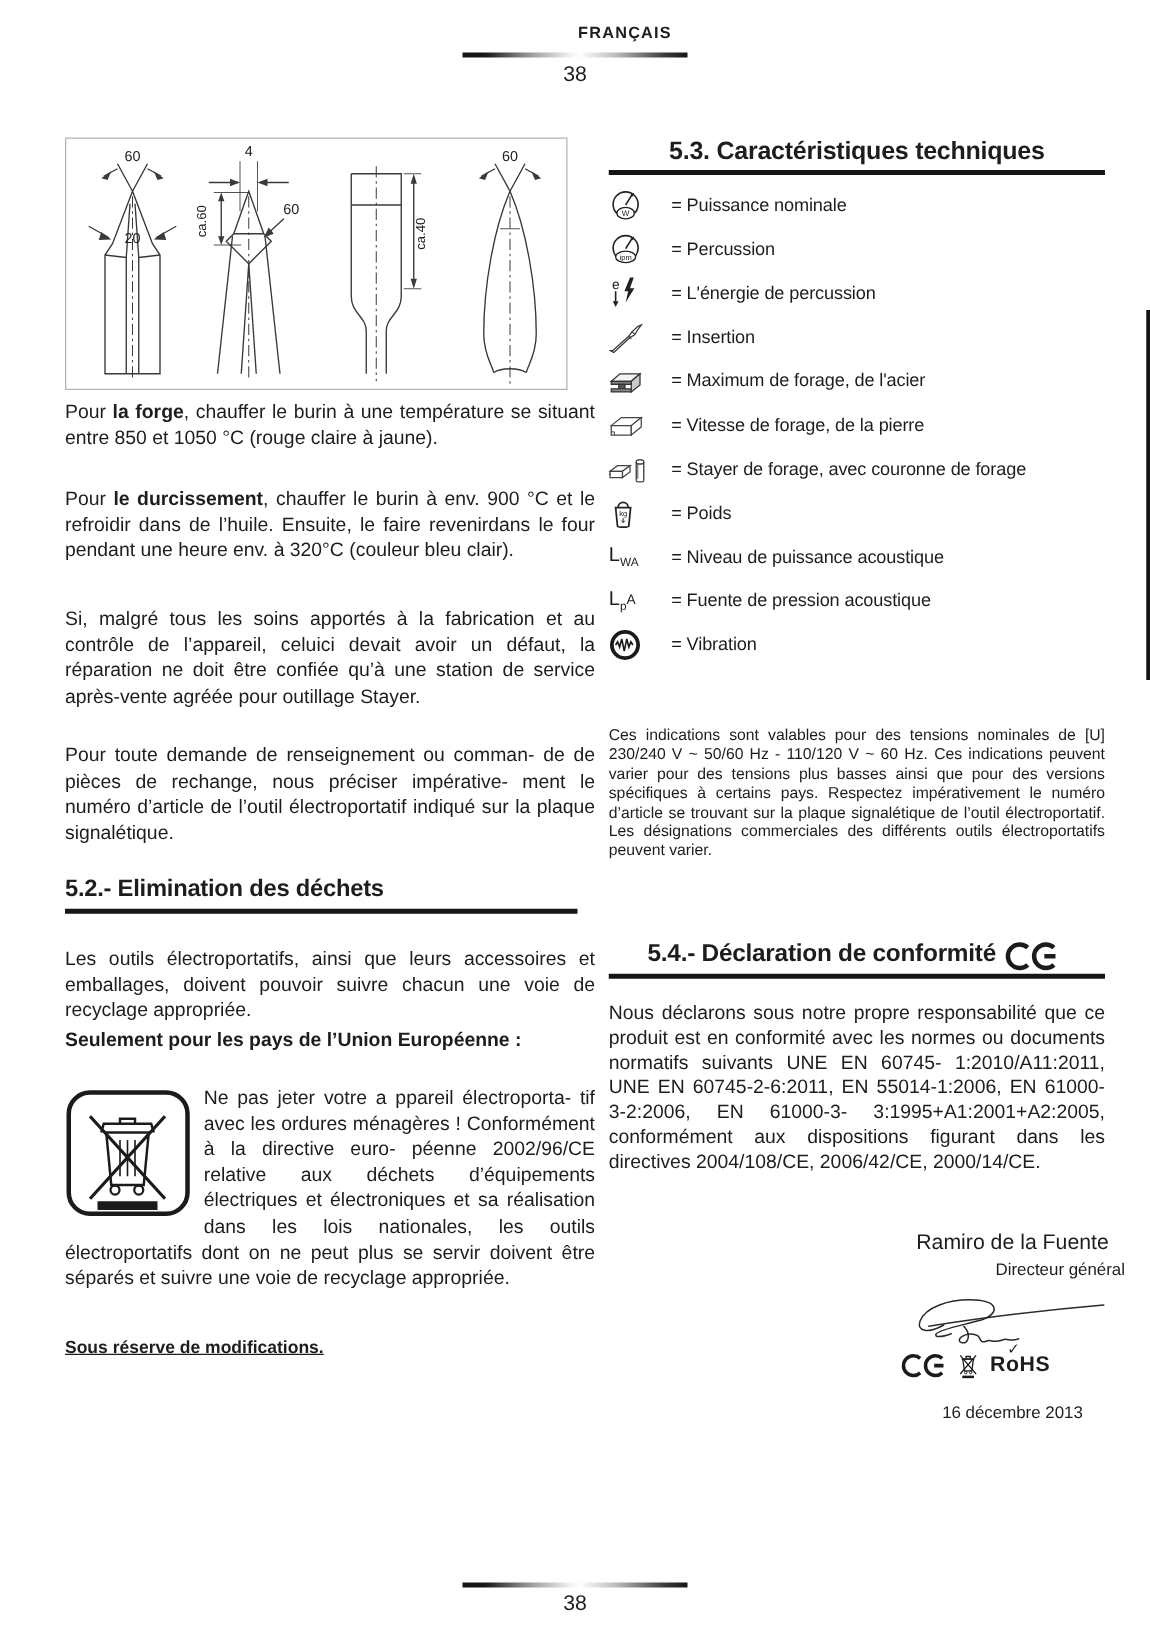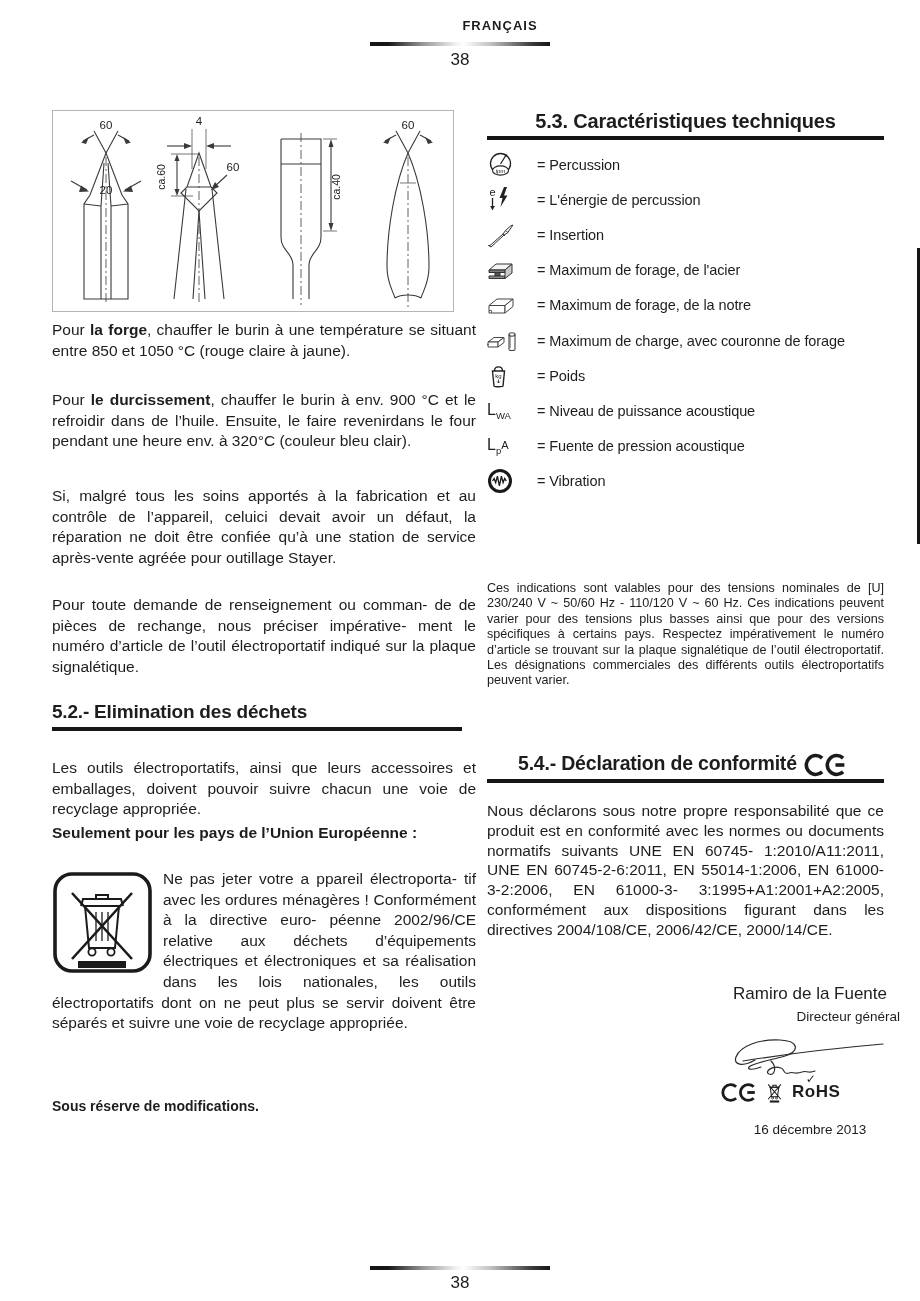--- a/index.html
+++ b/index.html
@@ -145,27 +145,39 @@
       <path d="M44,41 V70 M50,41 V70 M56,41 V70" stroke-width="1.3"></path>
       <circle cx="40" cy="81" r="3.6" stroke-width="1.8"></circle>
       <circle cx="59" cy="81" r="3.6" stroke-width="1.8"></circle>
       <path d="M20,22 L80,88 M80,22 L20,88" stroke-width="2.6"></path>
       <rect x="26" y="90" width="48" height="7" fill="#1b1b1b" stroke="none"></rect>
     </svg>
   </span>
   <span>Ne pas jeter votre a ppareil électroporta- tif avec les ordures ménagères ! Conformément à la directive euro- péenne 2002/96/CE relative aux déchets d’équipements électriques et électroniques et sa réalisation dans les lois nationales, les outils électroportatifs dont on ne peut plus se servir doivent  être séparés et suivre une voie de recyclage appropriée.</span>
 </div>
 
-<p class="abs leftcol note-b" style="top:1098px;margin:0;">Sous réserve de modifications.</p>
+<p class="abs leftcol note-b" style="top:1069px;margin:0;text-decoration:underline;">Sous réserve de modifications.</p>
 
 <h2 class="abs rightcol sec" style="top:110px;font-size:20px;">5.3. Caractéristiques techniques</h2>
 <div class="abs rightcol sec-rule" style="top:136px;width:397px;height:4px;"></div>
 
 <div class="abs rightcol" style="top:147px;">
 
+  <div class="spec-row">
+    <span class="spec-icon">
+      <svg width="27" height="27" viewBox="0 0 27 27" fill="none" stroke="#222">
+        <circle cx="13.5" cy="12.5" r="10" stroke-width="1.3"></circle>
+        <line x1="13.5" y1="13" x2="18.5" y2="5" stroke-width="1.2"></line>
+        <polygon points="17.4,4.2 20.3,3.2 19.2,6.3" fill="#222" stroke="none"></polygon>
+        <ellipse cx="13.5" cy="19.5" rx="7" ry="4.6" fill="#fff" stroke-width="1.1"></ellipse>
+        <text x="13.5" y="21.8" font-size="6.5" fill="#222" stroke="none" text-anchor="middle">W</text>
+      </svg>
+    </span>
+    <span class="spec-label">= Puissance nominale</span>
+  </div>
 
 
   <div class="spec-row">
     <span class="spec-icon">
       <svg width="27" height="27" viewBox="0 0 27 27" fill="none" stroke="#222">
         <circle cx="13.5" cy="12.5" r="10" stroke-width="1.3"></circle>
         <line x1="13.5" y1="13" x2="18.5" y2="5" stroke-width="1.2"></line>
         <polygon points="17.4,4.2 20.3,3.2 19.2,6.3" fill="#222" stroke="none"></polygon>
         <ellipse cx="13.5" cy="19.5" rx="8" ry="4.6" fill="#fff" stroke-width="1.1"></ellipse>
         <text x="13.5" y="21.8" font-size="6" fill="#222" stroke="none" text-anchor="middle">ipm</text>
@@ -211,37 +223,37 @@
 
   <div class="spec-row">
     <span class="spec-icon">
       <svg width="28" height="19" viewBox="0 0 28 19" fill="none" stroke="#444">
         <polygon points="2,9.5 10,3 26,3 18,9.5" fill="#fff" stroke-width="1"></polygon>
         <polygon points="2,9.5 18,9.5 18,17 2,17" fill="#fff" stroke-width="1"></polygon>
         <polygon points="18,9.5 26,3 26,10.5 18,17" fill="#fff" stroke-width="1"></polygon>
         <path d="M2,14.5 H4.5 V17" stroke-width="0.8"></path>
       </svg>
     </span>
-    <span class="spec-label">= Maximum de forage, de la notre</span>
+    <span class="spec-label">= Vitesse de forage, de la pierre</span>
   </div>
 
   <div class="spec-row">
     <span class="spec-icon">
       <svg width="31" height="24" viewBox="0 0 31 24" fill="none" stroke="#444">
         <polygon points="1,13 7,8.5 17,8.5 11,13" fill="#fff" stroke-width="1"></polygon>
         <polygon points="1,13 11,13 11,18 1,18" fill="#fff" stroke-width="1"></polygon>
         <polygon points="11,13 17,8.5 17,13.5 11,18" fill="#fff" stroke-width="1"></polygon>
         <path d="M0,15.5 H1.8" stroke-width="0.8"></path>
         <path d="M22,5.5 V20.5 M28,5.5 V20.5" stroke-width="1.1"></path>
         <ellipse cx="25" cy="5.5" rx="3" ry="1.7" stroke-width="1.1"></ellipse>
         <path d="M22,20.5 C22,21.8 28,21.8 28,20.5" stroke-width="1.1"></path>
         <path d="M23.2,7 V19" stroke-width="0.7"></path>
       </svg>
     </span>
-    <span class="spec-label">= Maximum de charge, avec couronne de forage</span>
+    <span class="spec-label">= Stayer de forage, avec couronne de forage</span>
   </div>
 
   <div class="spec-row">
     <span class="spec-icon">
       <svg width="23" height="27" viewBox="0 0 23 27" fill="none" stroke="#222">
         <path d="M7.5,9 C7.5,3.5 15.5,3.5 15.5,9" stroke-width="1.4"></path>
         <path d="M5.5,9 H17.5 L16,24 C16,25 7,25 7,24 Z" stroke-width="1.4"></path>
         <text x="11.5" y="16" font-size="6" fill="#222" stroke="none" text-anchor="middle">kg</text>
         <path d="M11.5,17.5 V21 M10,19.5 L11.5,21 L13,19.5" stroke-width="0.8"></path>
       </svg>

